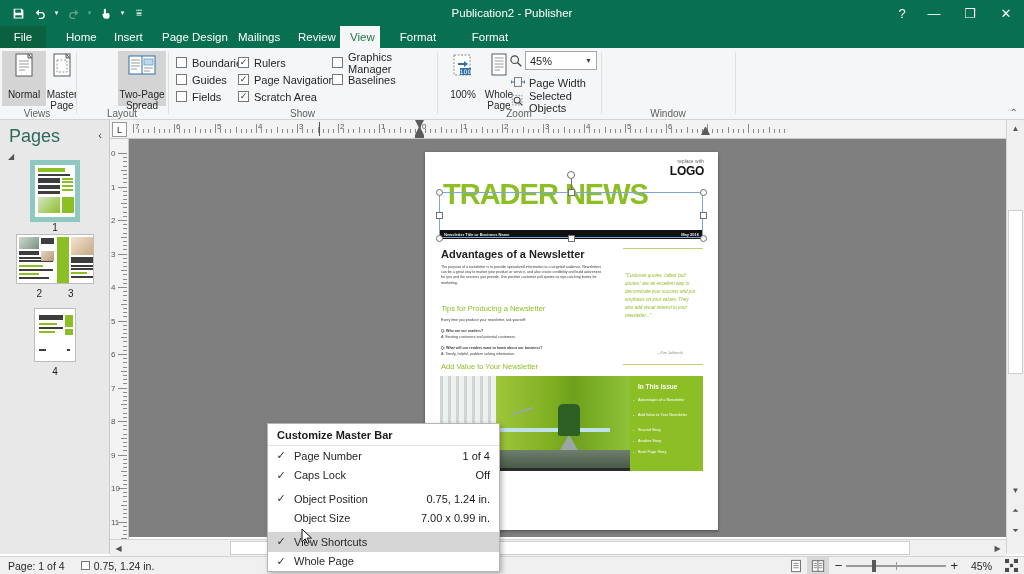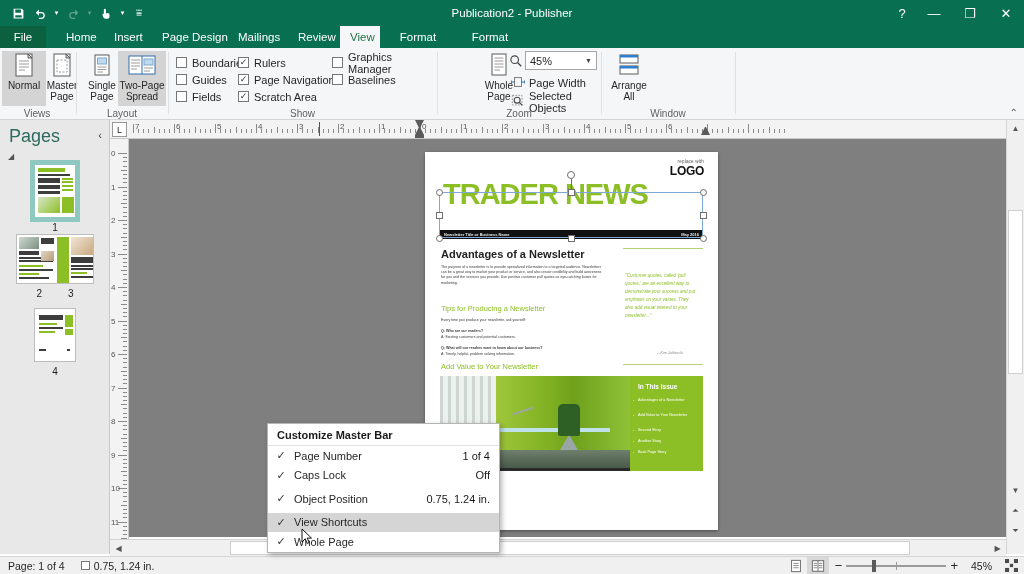--- a/index.html
+++ b/index.html
@@ -65,21 +65,21 @@
   }
   .gsep{ position:absolute; top:4px; width:1px; height:62px; background:#e0e0e0; }
 
   .bigbtn{
     position:absolute; width:44px; top:3px; height:55px;
     display:flex; flex-direction:column; align-items:center; justify-content:flex-start;
     font-size:10px; color:#262626; text-align:center; line-height:11px; cursor:default;
   }
   .bigbtn.sel{ background:#d4d4d4; }
   .bigbtn .ico{ height:26px; display:flex; align-items:center; justify-content:center; margin-top:2px;}
-  .bigbtn .lbl{ margin-top:1px; }
+  .bigbtn .lbl{ margin-top:10px; }
 
   .chk{
     position:absolute; height:15px; display:flex; align-items:center; gap:5px;
     font-size:11px; color:#262626;
   }
   .cbox{
     width:11px;height:11px;border:1px solid #767676;background:#fff;
     display:flex;align-items:center;justify-content:center; flex:none;
   }
   .cbox.on:after{ content:"✓"; font-size:9px; color:#333; line-height:9px; }
@@ -360,34 +360,20 @@
             <rect x="7" y="7" width="10" height="12" fill="none" stroke="#9a9a9a" stroke-dasharray="2 1.5"></rect>
           </svg>
       </span>
       <span class="lbl">Master Page</span>
     </div>
     <div class="glabel">Views</div>
   </div>
   <div class="gsep" style="left:76px;"></div>
 
   <div class="rgroup" style="left:78px;width:88px;">
-    <div class="bigbtn" style="left:2px;">
-      <span class="ico">
-        <svg width="24" height="26" viewBox="0 0 24 26">
-            <rect x="5" y="2" width="14" height="20" fill="#fff" stroke="#5b5b5b"></rect>
-            <rect x="7.5" y="5" width="9" height="6" fill="#bcd9ef" stroke="#7fa8c9"></rect>
-            <g stroke="#9a9a9a">
-              <line x1="7.5" y1="14" x2="16.5" y2="14"></line>
-              <line x1="7.5" y1="16.5" x2="16.5" y2="16.5"></line>
-              <line x1="7.5" y1="19" x2="13" y2="19"></line>
-            </g>
-          </svg>
-      </span>
-      <span class="lbl">Single Page</span>
-    </div>
     <div class="bigbtn sel" style="left:40px;width:48px;">
       <span class="ico">
         <svg width="30" height="26" viewBox="0 0 30 26">
             <rect x="2" y="3" width="26" height="18" fill="#fff" stroke="#2f6fa8"></rect>
             <line x1="15" y1="3" x2="15" y2="21" stroke="#2f6fa8"></line>
             <rect x="17" y="6" width="9" height="6" fill="#bcd9ef" stroke="#7fa8c9"></rect>
             <g stroke="#9a9a9a">
               <line x1="4" y1="7" x2="13" y2="7"></line>
               <line x1="4" y1="10" x2="13" y2="10"></line>
               <line x1="4" y1="13" x2="13" y2="13"></line>
@@ -437,20 +423,32 @@
     <div class="chk" style="left:162px;top:24px;">
       <span class="cbox"></span>
       <span>Baselines</span>
       </div>
 
     <div class="glabel">Show</div>
   </div>
   <div class="gsep" style="left:437px;"></div>
 
   <div class="rgroup" style="left:439px;width:160px;">
+    <div class="bigbtn" style="left:2px;">
+      <span class="ico">
+        <svg width="26" height="26" viewBox="0 0 26 26">
+            <rect x="4" y="2" width="16" height="20" fill="#fff" stroke="#8a8a8a" stroke-dasharray="2 1.5"></rect>
+            <path d="M8 11h8" stroke="#2f6fa8" stroke-width="2"></path>
+            <path d="M14 8l4 3-4 3z" fill="#2f6fa8"></path>
+            <rect x="10" y="15" width="11" height="7" fill="#2f6fa8"></rect>
+            <text x="15.5" y="21" font-size="6" fill="#fff" text-anchor="middle" font-family="DejaVu Sans">100</text>
+          </svg>
+      </span>
+      <span class="lbl">100%</span>
+    </div>
     <div class="bigbtn" style="left:38px;">
       <span class="ico">
         <svg width="24" height="26" viewBox="0 0 24 26">
             <rect x="5" y="1" width="14" height="21" fill="#fff" stroke="#5b5b5b"></rect>
             <g stroke="#9a9a9a">
               <line x1="7.5" y1="5" x2="16.5" y2="5"></line>
               <line x1="7.5" y1="8" x2="16.5" y2="8"></line>
               <line x1="7.5" y1="11" x2="16.5" y2="11"></line>
               <line x1="7.5" y1="14" x2="16.5" y2="14"></line>
               <line x1="7.5" y1="17" x2="13" y2="17"></line>
@@ -490,31 +488,20 @@
           </svg>
       </span>
       <span>Selected Objects</span>
     </div>
 
     <div class="glabel">Zoom</div>
   </div>
   <div class="gsep" style="left:601px;"></div>
 
   <div class="rgroup" style="left:603px;width:130px;">
-    <div class="bigbtn" style="left:4px;">
-      <span class="ico">
-        <svg width="26" height="26" viewBox="0 0 26 26">
-            <rect x="4" y="2" width="18" height="8" fill="#fff" stroke="#5b5b5b"></rect>
-            <rect x="4" y="2" width="18" height="2.5" fill="#2f7fd0"></rect>
-            <rect x="4" y="13" width="18" height="8" fill="#fff" stroke="#5b5b5b"></rect>
-            <rect x="4" y="13" width="18" height="2.5" fill="#2f7fd0"></rect>
-          </svg>
-      </span>
-      <span class="lbl">Arrange All</span>
-    </div>
     <div class="glabel">Window</div>
   </div>
   <div class="gsep" style="left:735px;"></div>
 
   <div class="collapse-ribbon">⌃</div>
 </div>
 
 <div class="pages-panel">
   <div class="pages-title">Pages</div>
   <div class="pages-collapse">‹</div>
@@ -997,20 +984,25 @@
   <div class="ctx-row">
     <span class="ctx-check">✓</span>
     <span class="ctx-lbl">Caps Lock</span>
     <span class="ctx-val">Off</span>
   </div>
   <div class="ctx-row" style="margin-top:4px;">
     <span class="ctx-check">✓</span>
     <span class="ctx-lbl">Object Position</span>
     <span class="ctx-val">0.75, 1.24 in.</span>
   </div>
+  <div class="ctx-row">
+    <span class="ctx-check"></span>
+    <span class="ctx-lbl">Object Size</span>
+    <span class="ctx-val">7.00 x  0.99 in.</span>
+  </div>
   <div class="ctx-row hl" style="margin-top:4px;">
     <span class="ctx-check">✓</span>
     <span class="ctx-lbl">View Shortcuts</span>
     <span class="ctx-val"></span>
   </div>
   <div class="ctx-row">
     <span class="ctx-check">✓</span>
     <span class="ctx-lbl">Whole Page</span>
     <span class="ctx-val"></span>
   </div>

